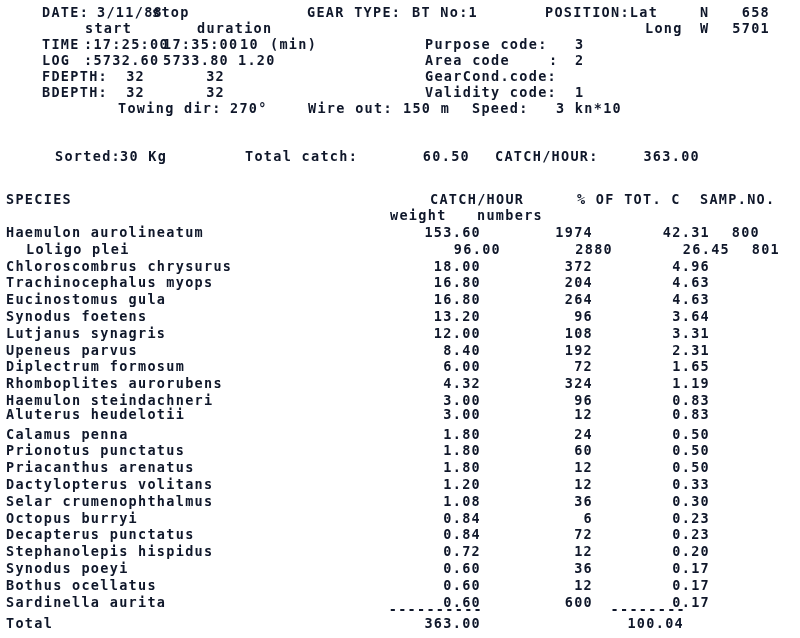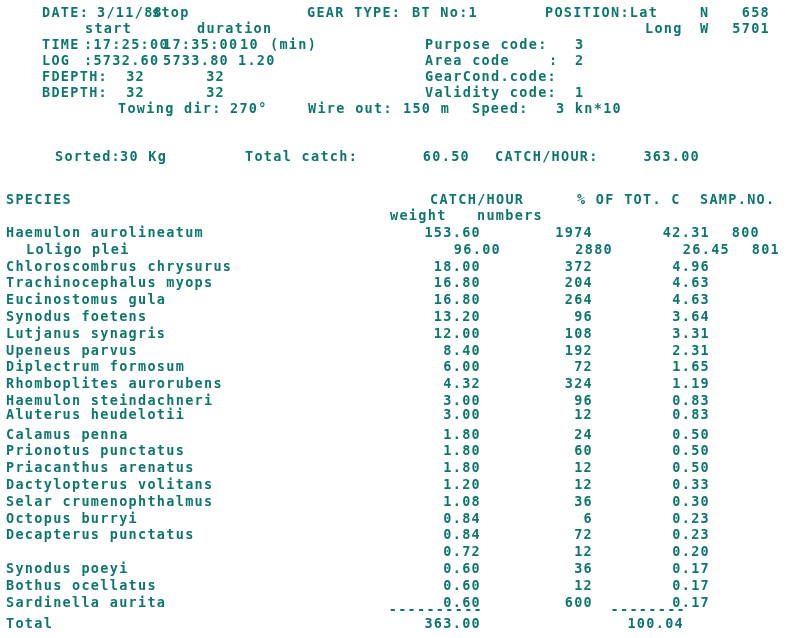--- a/index.html
+++ b/index.html
@@ -1,19 +1,19 @@
 <!DOCTYPE html>
 <html><head>
 <meta charset="utf-8">
 <style>
   html,body{margin:0;padding:0;background:#ffffff;}
   .page{
     position:relative;width:800px;height:638px;background:#ffffff;overflow:hidden;
     font-family:"DejaVu Sans Mono","Liberation Mono",monospace;
-    font-weight:700;font-size:13.5px;letter-spacing:1.3px;color:#0f766e;
+    font-weight:700;font-size:13.5px;letter-spacing:1.3px;color:#0f172a;
     -webkit-font-smoothing:none;
   }
   .t{position:absolute;white-space:pre;line-height:14px;}
   .num{text-align:right;}
   .srow{position:absolute;left:0;top:0;width:800px;height:17px;text-decoration:underline;}
   .srow .c-name   {position:absolute;left:6px;white-space:pre;}
   .srow .c-weight {position:absolute;left:351px;width:130px;text-align:right;}
   .srow .c-numbers{position:absolute;left:463px;width:130px;text-align:right;}
   .srow .c-pct    {position:absolute;left:580px;width:130px;text-align:right;}
   .srow .c-sampno {position:absolute;left:645px;width:115px;text-align:right;}
@@ -214,20 +214,21 @@
         <span class="c-sampno"></span>
       </div>
       <div class="srow" style="top: 526.4px;">
         <span class="c-name">Decapterus punctatus</span>
         <span class="c-weight">0.84</span>
         <span class="c-numbers">72</span>
         <span class="c-pct">0.23</span>
         <span class="c-sampno"></span>
       </div>
       <div class="srow" style="top: 543.2px;">
+        <span class="c-name">Stephanolepis hispidus</span>
         <span class="c-weight">0.72</span>
         <span class="c-numbers">12</span>
         <span class="c-pct">0.20</span>
         <span class="c-sampno"></span>
       </div>
       <div class="srow" style="top: 560px;">
         <span class="c-name">Synodus poeyi</span>
         <span class="c-weight">0.60</span>
         <span class="c-numbers">36</span>
         <span class="c-pct">0.17</span>

